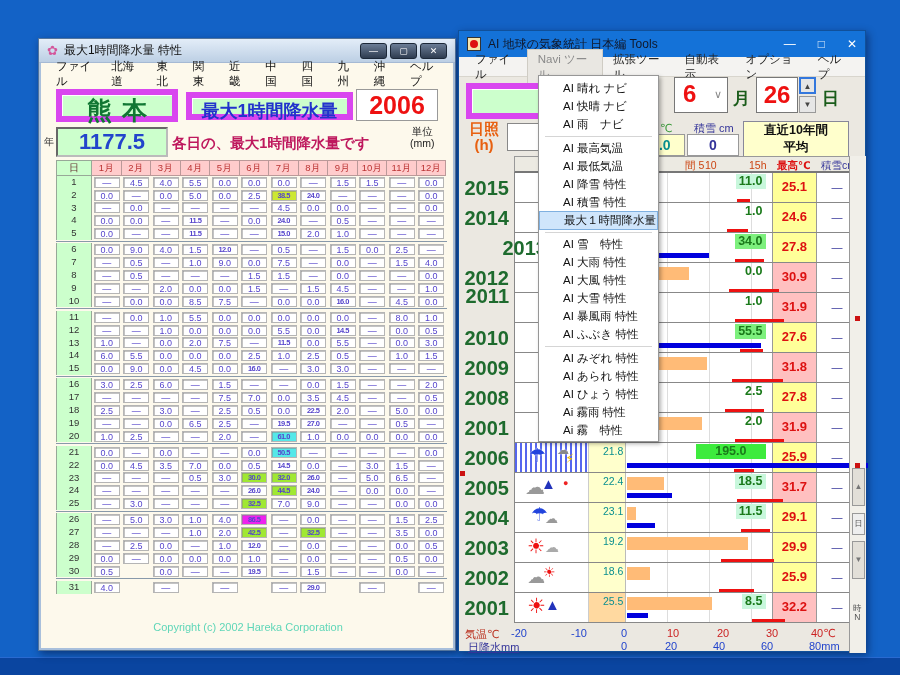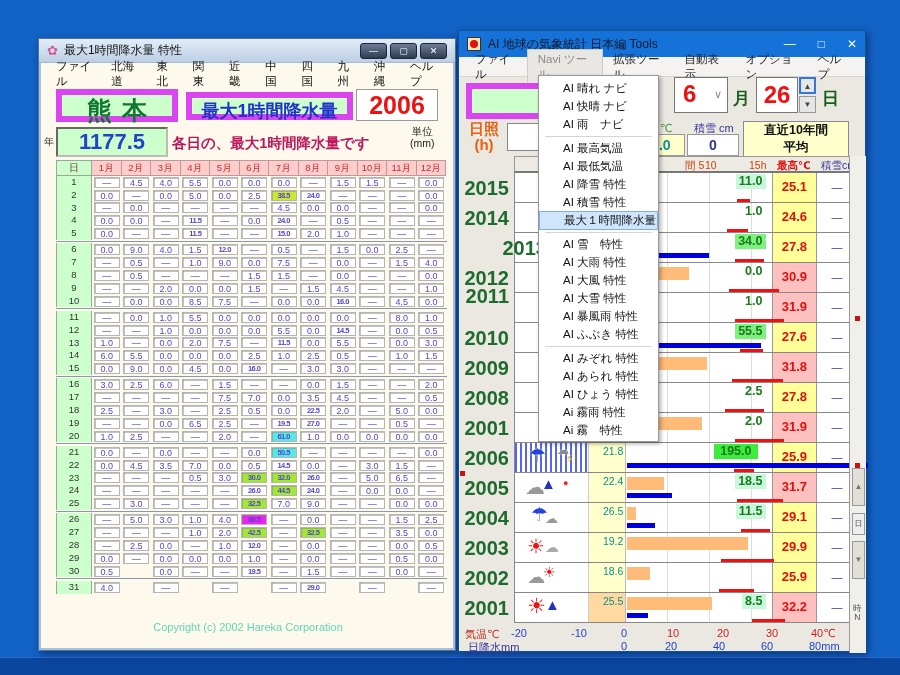--- a/index.html
+++ b/index.html
@@ -1582,21 +1582,21 @@
           <div class="stripes"></div>
           <span class="ic" style="left: 14px; top: 3px; font-size: 19px; color: rgb(34, 68, 221); text-shadow: rgb(255, 255, 255) 0px 0px 2px;">☂</span>
           <span class="ic" style="left: 42px; top: 1px; font-size: 12px; color: rgb(136, 136, 136); text-shadow: rgb(255, 255, 255) 0px 0px 2px;">☁</span>
           <span class="ic" style="left: 50px; top: 9px; font-size: 13px; color: rgb(238, 187, 0);">⚡</span>
         </div>
         <div class="c-tmin">21.8</div>
         <div class="c-chart">
           <div class="grid" style="left: 41px;"></div>
           <div class="grid" style="left: 83px;"></div>
           <div class="grid" style="left: 125px;"></div>
-          <div style="position: absolute; right: 14px; top: 1px; font-size: 12.5px; font-weight: bold; color: rgb(26, 122, 26); padding: 0px 6px; line-height: 15px; background: rgb(61, 235, 61); margin-left: 12px;">195.0</div>
+          <div style="position: absolute; right: 6px; top: 1px; font-size: 12.5px; font-weight: bold; color: rgb(26, 122, 26); padding: 0px 19px; line-height: 15px; background: rgb(61, 235, 61); margin-left: 12px;">195.0</div>
         </div>
         <div class="c-tmax bg-y">25.9</div>
         <div class="c-snow">—</div>
         <div class="bar-rain" style="width: 241px;"></div>
         <div class="bar-temp" style="left: 219.256px; width: 20.172px;"></div>
       </div>
       <div class="rrow">
         <div class="c-icon">
           <span class="ic" style="left: 10px; top: 4px; font-size: 20px; color: rgb(153, 153, 153);">☁</span>
           <span class="ic" style="left: 26px; top: 3px; font-size: 15px; color: rgb(34, 51, 187);">▲</span>
@@ -1613,21 +1613,21 @@
         <div class="c-snow">—</div>
         <div class="bar-sun" style="width: 37.485px;"></div>
         <div class="bar-rain" style="width: 44.77px;"></div>
         <div class="bar-temp" style="left: 222.208px; width: 45.756px;"></div>
       </div>
       <div class="rrow">
         <div class="c-icon">
           <span class="ic" style="left: 16px; top: 2px; font-size: 19px; color: rgb(34, 68, 221);">☂</span>
           <span class="ic" style="left: 30px; top: 9px; font-size: 13px; color: rgb(153, 153, 153);">☁</span>
         </div>
-        <div class="c-tmin">26.5</div>
+        <div class="c-tmin">23.1</div>
         <div class="c-chart">
           <div class="grid" style="left: 41px;"></div>
           <div class="grid" style="left: 83px;"></div>
           <div class="grid" style="left: 125px;"></div>
           <div style="position: absolute; right: 6px; top: 1px; font-size: 12.5px; font-weight: bold; color: rgb(26, 122, 26); padding: 0px 3px; line-height: 15px; background: rgb(200, 247, 220);">11.5</div>
         </div>
         <div class="c-tmax bg-y">29.1</div>
         <div class="c-snow">—</div>
         <div class="bar-sun" style="width: 9.163px;"></div>
         <div class="bar-rain" style="width: 27.83px;"></div>

